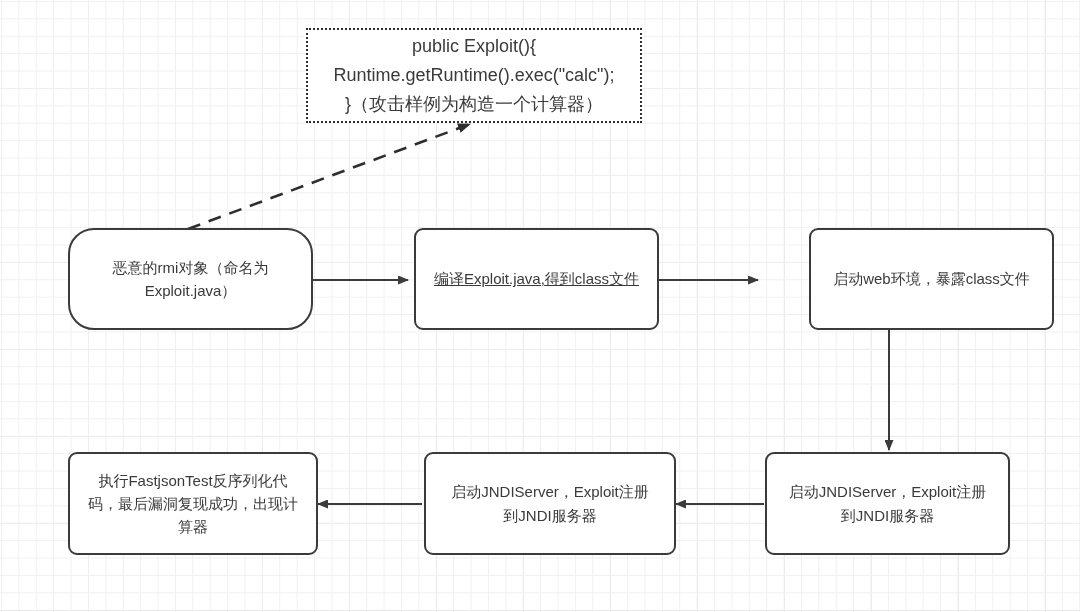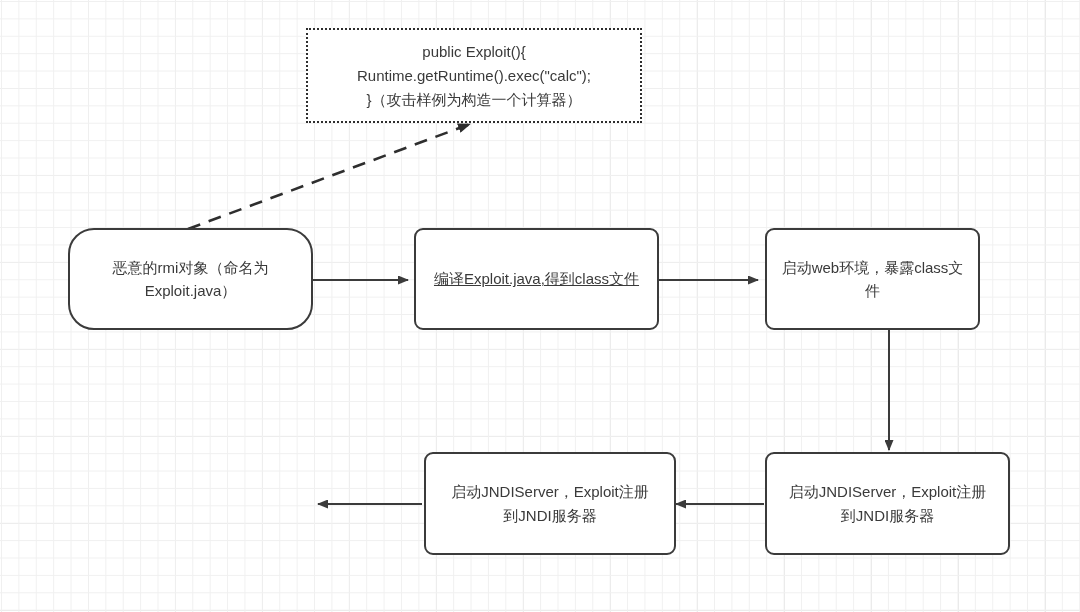--- a/index.html
+++ b/index.html
@@ -55,21 +55,21 @@
   .note {
     position: absolute;
     box-sizing: border-box;
     background: #ffffff;
     border: 2px dotted #2e2e2e;
     display: flex;
     align-items: center;
     justify-content: center;
     text-align: center;
     color: #3a3a3a;
-    font-size: 15px;
+    font-size: 18px;
     line-height: 1.6;
     padding: 0 10px;
   }
   .note .txt {
     display: block;
     white-space: pre-line;
   }
 
   svg.edges {
     position: absolute;
@@ -117,28 +117,33 @@
 
   <div class="node" style="left:68px; top:228px; width:245px; height:102px;border-radius:26px;">
     <span class="txt">恶意的rmi对象（命名为
 Exploit.java）</span>
   </div>
 
   <div class="node" style="left:414px; top:228px; width:245px; height:102px;text-decoration:underline;">
     <span class="txt">编译Exploit.java,得到class文件</span>
   </div>
 
-  <div class="node" style="left:765px; top:228px; width:215px; height:102px;">
+  <div class="node" style="left:809px; top:228px; width:245px; height:102px;">
     <span class="txt">启动web环境，暴露class文件</span>
   </div>
 
   <div class="node" style="left:765px; top:452px; width:245px; height:103px;">
     <span class="txt">启动JNDIServer，Exploit注册
 到JNDI服务器</span>
   </div>
 
   <div class="node" style="left:424px; top:452px; width:252px; height:103px;">
     <span class="txt">启动JNDIServer，Exploit注册
 到JNDI服务器</span>
   </div>
 
+  <div class="node" style="left:68px; top:452px; width:250px; height:103px;">
+    <span class="txt">执行FastjsonTest反序列化代
+码，最后漏洞复现成功，出现计
+算器</span>
+  </div>
 
 </div>
 
 </body></html>

